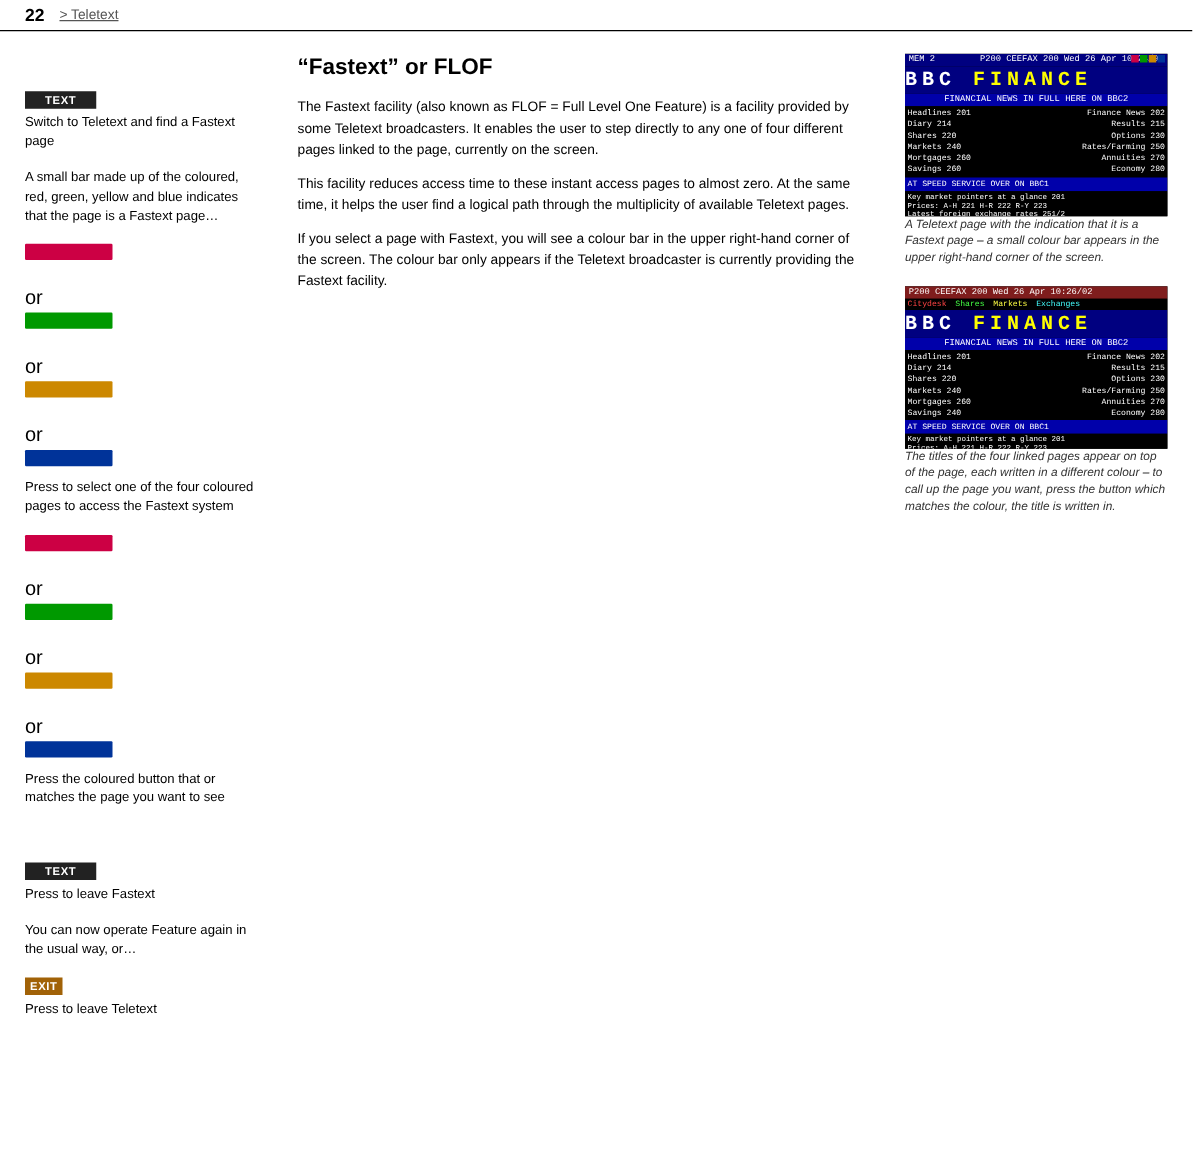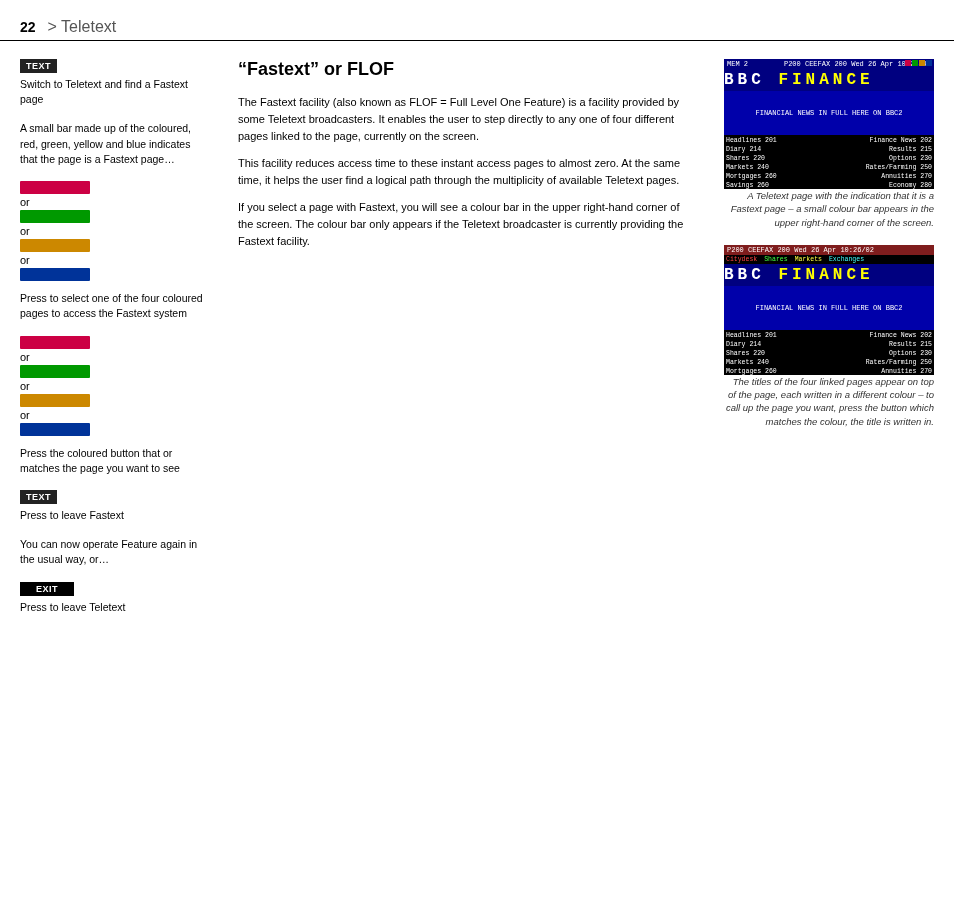--- a/index.html
+++ b/index.html
@@ -17,32 +17,33 @@
       width: 954px;
       min-height: 919px;
       background: #fff;
       padding: 0;
     }
 
     
     .header {
       display: flex;
       align-items: center;
-      padding: 18px 20px 4px 20px;
+      padding: 4px 20px 4px 20px;
       border-bottom: 1.5px solid #000;
       margin-bottom: 0;
     }
     .page-number {
       font-size: 14px;
       font-weight: bold;
       margin-right: 12px;
     }
     .breadcrumb {
-      font-size: 16px;
+      font-size: 11px;
       color: #555;
+      text-decoration: underline;
     }
 
     
     .content-area {
       display: flex;
       padding: 18px 20px 20px 20px;
       gap: 0;
     }
 
     
@@ -91,71 +92,72 @@
       margin-bottom: 0;
     }
 
     
     .btn-text {
       display: inline-block;
       background: #222222;
       color: #ffffff;
       font-size: 9px;
       font-weight: bold;
-      padding: 2px 6px;
+      padding: 2px 16px;
       letter-spacing: 0.5px;
       margin-bottom: 4px;
+      margin-top: 30px;
     }
 
     
     .btn-exit {
       display: inline-block;
-      background: #000000;
+      background: #a16207;
       color: #ffffff;
       font-size: 9px;
       font-weight: bold;
-      padding: 2px 16px;
+      padding: 2px 4px;
       letter-spacing: 0.5px;
       margin-bottom: 4px;
       text-align: right;
     }
 
     
     .colour-bar-group {
       margin-bottom: 10px;
     }
     .colour-bar-row {
       display: flex;
       align-items: center;
       margin-bottom: 2px;
       gap: 6px;
     }
     .colour-bar-row .or-text {
-      font-size: 11px;
+      font-size: 16px;
       color: #000;
       min-width: 14px;
+      margin-top: 20px;
     }
     .colour-bar {
       display: inline-block;
       height: 13px;
       width: 70px;
       border-radius: 1px;
     }
     .bar-red    { background: #cc0044; }
     .bar-green  { background: #009900; }
     .bar-yellow { background: #cc8800; }
     .bar-blue   { background: #003399; }
 
     .teletext-caption {
       font-size: 9.5px;
       line-height: 1.4;
       color: #333;
       font-style: italic;
       margin-bottom: 16px;
-      text-align: right;
     }
 
     
     .tt-screen {
       width: 210px;
       height: 130px;
       background: #000;
       position: relative;
       overflow: hidden;
     }
@@ -178,21 +180,21 @@
     .tt-bbc {
       font-size: 16px;
       font-weight: bold;
       font-family: 'Courier New', monospace;
       letter-spacing: 4px;
     }
 
     .tt-subtitle-bar {
       font-size: 7px;
       text-align: center;
-      padding: 18px;
+      padding: 1px;
       font-family: 'Courier New', monospace;
     }
 
     .tt-content {
       font-size: 6.5px;
       font-family: 'Courier New', monospace;
       padding: 1px 2px;
     }
 
     .tt-content-row {

